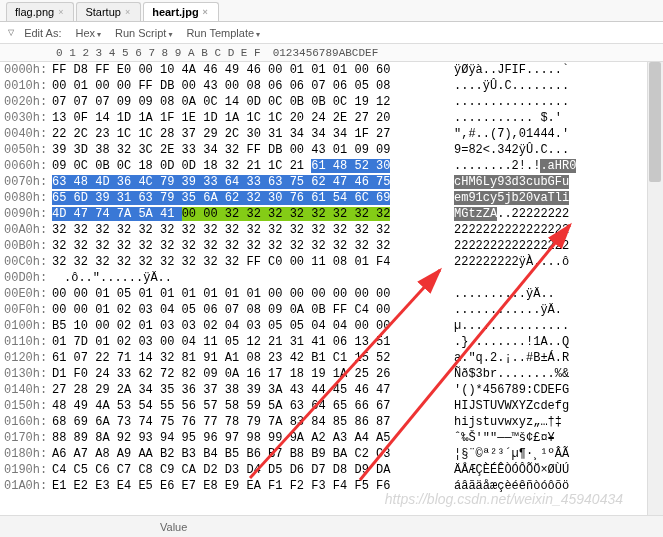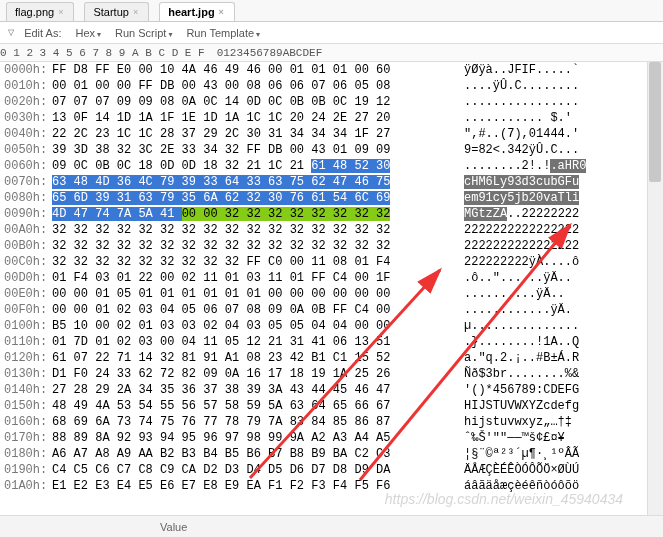--- a/index.html
+++ b/index.html
@@ -1,31 +1,31 @@
 <!DOCTYPE html>
 <html><head>
 <meta charset="utf-8">
 <style>
   * { box-sizing: border-box; margin: 0; padding: 0; }
   body { font-family: "Segoe UI", Tahoma, sans-serif; font-size: 11px; background: #fff; width: 663px; height: 537px; overflow: hidden; position: relative; }
-  .tabbar { display: flex; height: 22px; border-bottom: 1px solid #ccc; background: #f8f8f8; padding-left: 6px; gap: 10px; align-items: flex-end; }
+  .tabbar { display: flex; height: 22px; border-bottom: 1px solid #ccc; background: #f8f8f8; padding-left: 6px; gap: 2px; align-items: flex-end; }
   .tab { padding: 3px 10px 3px 8px; border: 1px solid #ccc; border-bottom: none; background: #f0f0f0; font-size: 11px; display: flex; align-items: center; gap: 4px; border-radius: 3px 3px 0 0; }
   .tab.active { background: #fff; font-weight: bold; margin-top: 16px; }
   .tab .x { color: #aaa; font-size: 9px; }
   .toolbar { display: flex; height: 22px; align-items: center; padding: 0 6px; gap: 6px; border-bottom: 1px solid #ddd; font-size: 11px; color: #555; }
   .toolbar .menu { padding: 2px 4px; cursor: pointer; }
   .tri { font-size: 8px; color: #666; margin-left: 2px; }
-  .ruler { display: flex; height: 18px; align-items: center; font-size: 11px; color: #555; font-family: "Consolas","Courier New",monospace; border-bottom: 1px solid #ddd; background: #fafafa; }
+  .ruler { display: flex; height: 18px; align-items: center; font-size: 11px; color: #555; padding-left: 56px; font-family: "Consolas","Courier New",monospace; border-bottom: 1px solid #ddd; background: #fafafa; }
   .ruler .hexcols { letter-spacing: 0; }
   .ruler .asccols { margin-left: 12px; letter-spacing: 0; }
   .hexview { font-family: "Consolas","Courier New",monospace; font-size: 12px; line-height: 16px; position: relative; }
   .row { display: flex; white-space: pre; height: 16px; }
   .offset { width: 52px; color: #777; padding-left: 4px; }
   .hex { width: 390px; }
-  .asc { margin-left: 22px; width: 190px; }
+  .asc { margin-left: 12px; width: 190px; }
   .selblue { background: #3a78d6; color: #fff; }
   .selyellow { background: #84cc16; }
   .selblueasc { background: #737373; color: #fff; }
   .arrow-svg { position: absolute; top: 0; left: 0; pointer-events: none; }
   .statusbar { position: absolute; bottom: 0; left: 0; right: 0; height: 22px; border-top: 1px solid #ddd; background: #f4f4f4; display: flex; align-items: center; font-size: 11px; color: #666; }
   .statusbar .lbl { margin-left: 160px; }
   .scroll-track { position: absolute; right: 0; top: 62px; bottom: 22px; width: 16px; background: #f0f0f0; border-left: 1px solid #ddd; }
   .scroll-thumb { position: absolute; right: 2px; top: 0; width: 12px; height: 120px; background: #c8c8c8; border-radius: 2px; }
   .watermark { position: absolute; bottom: 30px; right: 40px; color: rgba(150,150,150,0.4); font-size: 14px; font-style: italic; pointer-events: none; }
 </style>
@@ -67,21 +67,21 @@
     <div class="row"><span class="offset">0030h:</span><span class="hex">13 0F 14 1D 1A 1F 1E 1D 1A 1C 1C 20 24 2E 27 20</span><span class="asc">........... $.'</span></div>
     <div class="row"><span class="offset">0040h:</span><span class="hex">22 2C 23 1C 1C 28 37 29 2C 30 31 34 34 34 1F 27</span><span class="asc">",#..(7),01444.'</span></div>
     <div class="row"><span class="offset">0050h:</span><span class="hex">39 3D 38 32 3C 2E 33 34 32 FF DB 00 43 01 09 09</span><span class="asc">9=82&lt;.342ÿÛ.C...</span></div>
     <div class="row"><span class="offset">0060h:</span><span class="hex">09 0C 0B 0C 18 0D 0D 18 32 21 1C 21 <span class="selblue">61 48 52 30</span></span><span class="asc">........2!.!<span class="selblueasc">.aHR0</span></span></div>
     <div class="row"><span class="offset">0070h:</span><span class="hex"><span class="selblue">63 48 4D 36 4C 79 39 33 64 33 63 75 62 47 46 75</span></span><span class="asc"><span class="selblueasc">cHM6Ly93d3cubGFu</span></span></div>
     <div class="row"><span class="offset">0080h:</span><span class="hex"><span class="selblue">65 6D 39 31 63 79 35 6A 62 32 30 76 61 54 6C 69</span></span><span class="asc"><span class="selblueasc">em91cy5jb20vaTli</span></span></div>
     <div class="row"><span class="offset">0090h:</span><span class="hex"><span class="selblue">4D 47 74 7A 5A 41 </span><span class="selyellow">00 00 32 32 32 32 32 32 32 32</span></span><span class="asc"><span class="selblueasc">MGtzZA</span>..22222222</span></div>
     <div class="row"><span class="offset">00A0h:</span><span class="hex">32 32 32 32 32 32 32 32 32 32 32 32 32 32 32 32</span><span class="asc">2222222222222222</span></div>
     <div class="row"><span class="offset">00B0h:</span><span class="hex">32 32 32 32 32 32 32 32 32 32 32 32 32 32 32 32</span><span class="asc">2222222222222222</span></div>
     <div class="row"><span class="offset">00C0h:</span><span class="hex">32 32 32 32 32 32 32 32 32 FF C0 00 11 08 01 F4</span><span class="asc">222222222ÿÀ....ô</span></div>
-    <div class="row"><span class="offset">00D0h:</span><span class="hex">01 F4 03 01 22 00 02 11 01 03 11 01 FF C4 00 1F</span><span class="asc">.ô.."......ÿÄ..</span></div>
+    <div class="row"><span class="offset">00D0h:</span><span class="asc">.ô.."......ÿÄ..</span></div>
     <div class="row"><span class="offset">00E0h:</span><span class="hex">00 00 01 05 01 01 01 01 01 01 00 00 00 00 00 00</span><span class="asc">..........ÿÄ..</span></div>
     <div class="row"><span class="offset">00F0h:</span><span class="hex">00 00 01 02 03 04 05 06 07 08 09 0A 0B FF C4 00</span><span class="asc">............ÿÄ.</span></div>
     <div class="row"><span class="offset">0100h:</span><span class="hex">B5 10 00 02 01 03 03 02 04 03 05 05 04 04 00 00</span><span class="asc">µ...............</span></div>
     <div class="row"><span class="offset">0110h:</span><span class="hex">01 7D 01 02 03 00 04 11 05 12 21 31 41 06 13 51</span><span class="asc">.}........!1A..Q</span></div>
     <div class="row"><span class="offset">0120h:</span><span class="hex">61 07 22 71 14 32 81 91 A1 08 23 42 B1 C1 15 52</span><span class="asc">a."q.2.¡..#B±Á.R</span></div>
     <div class="row"><span class="offset">0130h:</span><span class="hex">D1 F0 24 33 62 72 82 09 0A 16 17 18 19 1A 25 26</span><span class="asc">Ñð$3br........%&amp;</span></div>
     <div class="row"><span class="offset">0140h:</span><span class="hex">27 28 29 2A 34 35 36 37 38 39 3A 43 44 45 46 47</span><span class="asc">'()*456789:CDEFG</span></div>
     <div class="row"><span class="offset">0150h:</span><span class="hex">48 49 4A 53 54 55 56 57 58 59 5A 63 64 65 66 67</span><span class="asc">HIJSTUVWXYZcdefg</span></div>
     <div class="row"><span class="offset">0160h:</span><span class="hex">68 69 6A 73 74 75 76 77 78 79 7A 83 84 85 86 87</span><span class="asc">hijstuvwxyz„…†‡</span></div>
     <div class="row"><span class="offset">0170h:</span><span class="hex">88 89 8A 92 93 94 95 96 97 98 99 9A A2 A3 A4 A5</span><span class="asc">ˆ‰Š'""——™š¢£¤¥</span></div>

